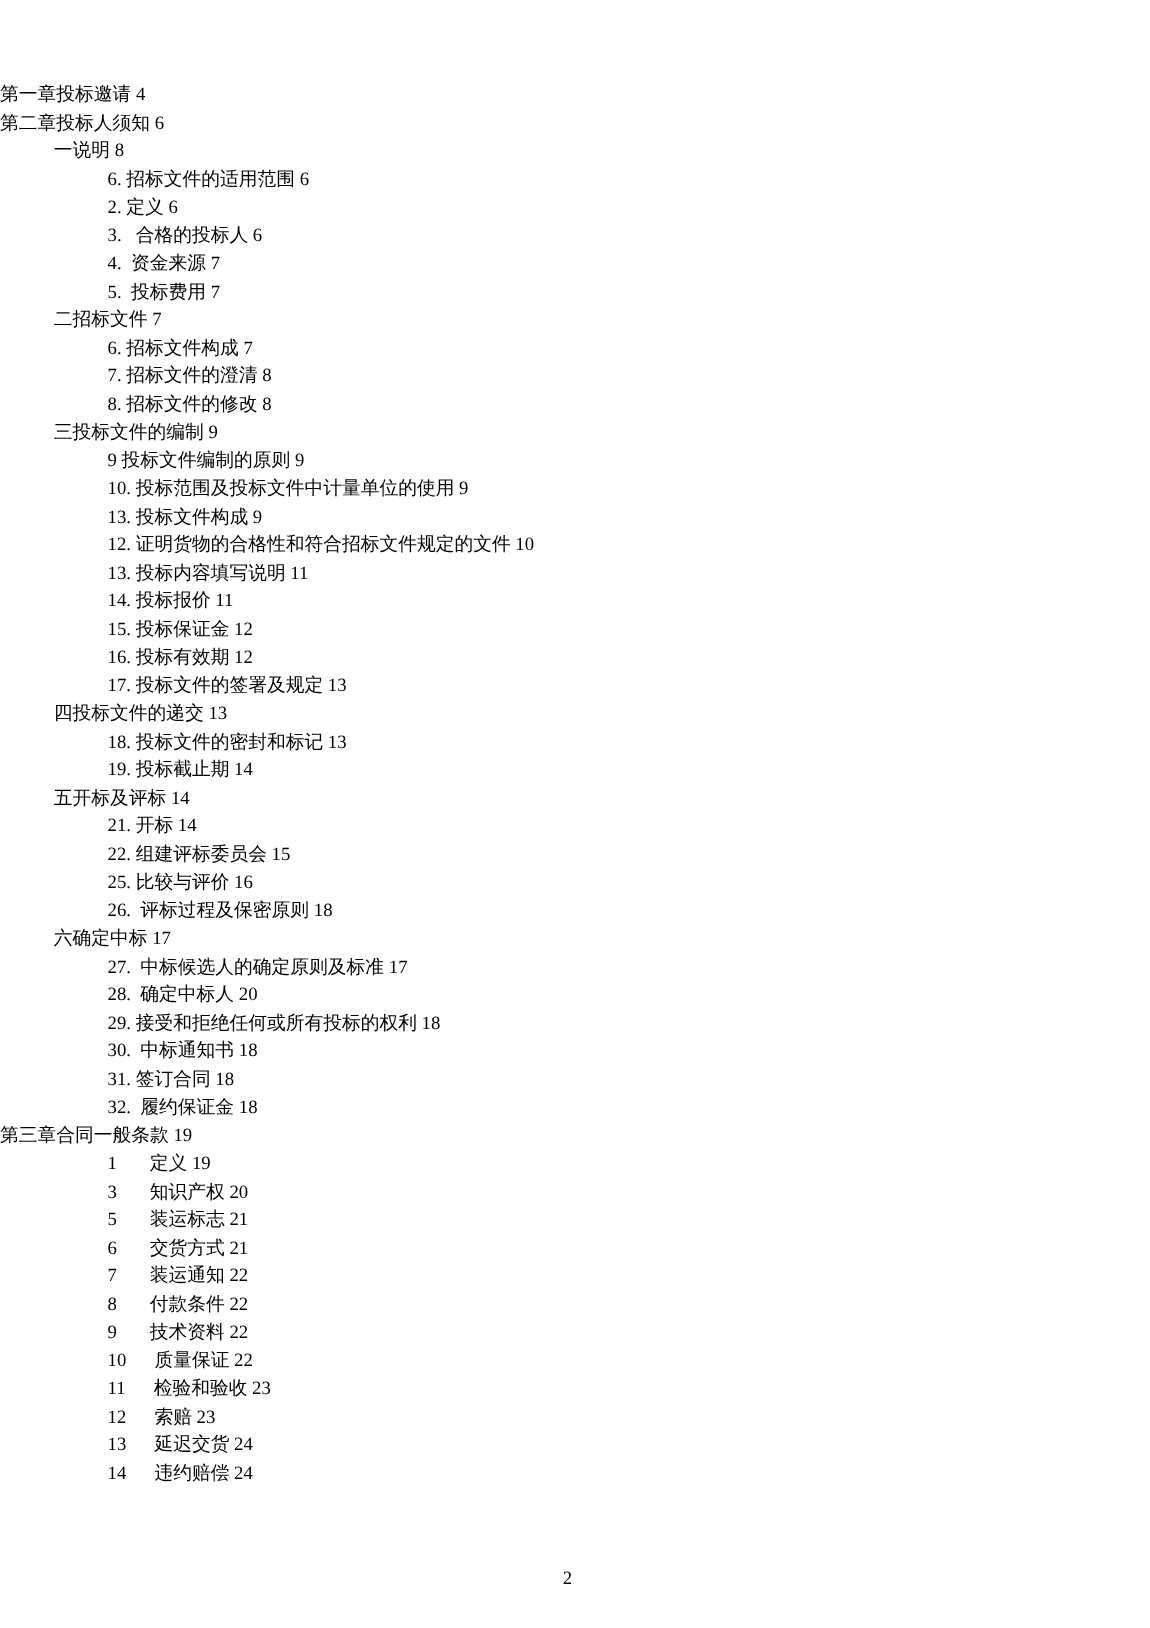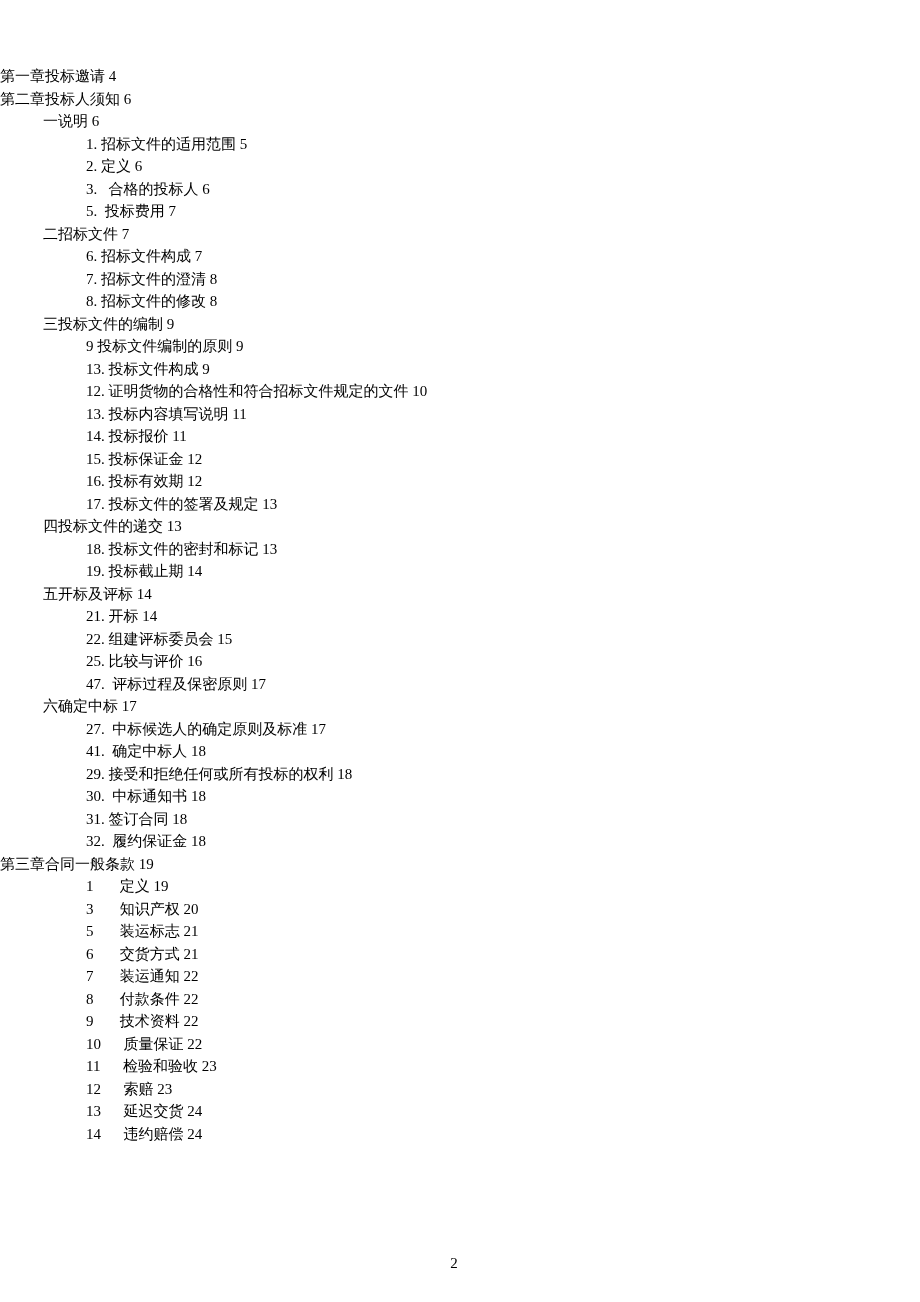--- a/index.html
+++ b/index.html
@@ -34,49 +34,51 @@
     font-size: 15px;
   }
 </style>
 </head>
 <body>
 
 <div class="page">
   <div id="toc-container">
       <div class="line lvl0">第一章投标邀请 4</div>
       <div class="line lvl0">第二章投标人须知 6</div>
-      <div class="line lvl1">一说明 6</div>
-      <div class="line lvl2">1. 招标文件的适用范围 5</div>
+      <div class="line lvl1">一说明 8</div>
+      <div class="line lvl2">6. 招标文件的适用范围 6</div>
       <div class="line lvl2">2. 定义 6</div>
       <div class="line lvl2">3.   合格的投标人 6</div>
+      <div class="line lvl2">4.  资金来源 7</div>
       <div class="line lvl2">5.  投标费用 7</div>
       <div class="line lvl1">二招标文件 7</div>
       <div class="line lvl2">6. 招标文件构成 7</div>
       <div class="line lvl2">7. 招标文件的澄清 8</div>
       <div class="line lvl2">8. 招标文件的修改 8</div>
       <div class="line lvl1">三投标文件的编制 9</div>
       <div class="line lvl2">9 投标文件编制的原则 9</div>
+      <div class="line lvl2">10. 投标范围及投标文件中计量单位的使用 9</div>
       <div class="line lvl2">13. 投标文件构成 9</div>
       <div class="line lvl2">12. 证明货物的合格性和符合招标文件规定的文件 10</div>
       <div class="line lvl2">13. 投标内容填写说明 11</div>
       <div class="line lvl2">14. 投标报价 11</div>
       <div class="line lvl2">15. 投标保证金 12</div>
       <div class="line lvl2">16. 投标有效期 12</div>
       <div class="line lvl2">17. 投标文件的签署及规定 13</div>
       <div class="line lvl1">四投标文件的递交 13</div>
       <div class="line lvl2">18. 投标文件的密封和标记 13</div>
       <div class="line lvl2">19. 投标截止期 14</div>
       <div class="line lvl1">五开标及评标 14</div>
       <div class="line lvl2">21. 开标 14</div>
       <div class="line lvl2">22. 组建评标委员会 15</div>
       <div class="line lvl2">25. 比较与评价 16</div>
-      <div class="line lvl2">47.  评标过程及保密原则 17</div>
+      <div class="line lvl2">26.  评标过程及保密原则 18</div>
       <div class="line lvl1">六确定中标 17</div>
       <div class="line lvl2">27.  中标候选人的确定原则及标准 17</div>
-      <div class="line lvl2">41.  确定中标人 18</div>
+      <div class="line lvl2">28.  确定中标人 20</div>
       <div class="line lvl2">29. 接受和拒绝任何或所有投标的权利 18</div>
       <div class="line lvl2">30.  中标通知书 18</div>
       <div class="line lvl2">31. 签订合同 18</div>
       <div class="line lvl2">32.  履约保证金 18</div>
       <div class="line lvl0">第三章合同一般条款 19</div>
       <div class="line lvl2">1       定义 19</div>
       <div class="line lvl2">3       知识产权 20</div>
       <div class="line lvl2">5       装运标志 21</div>
       <div class="line lvl2">6       交货方式 21</div>
       <div class="line lvl2">7       装运通知 22</div>

